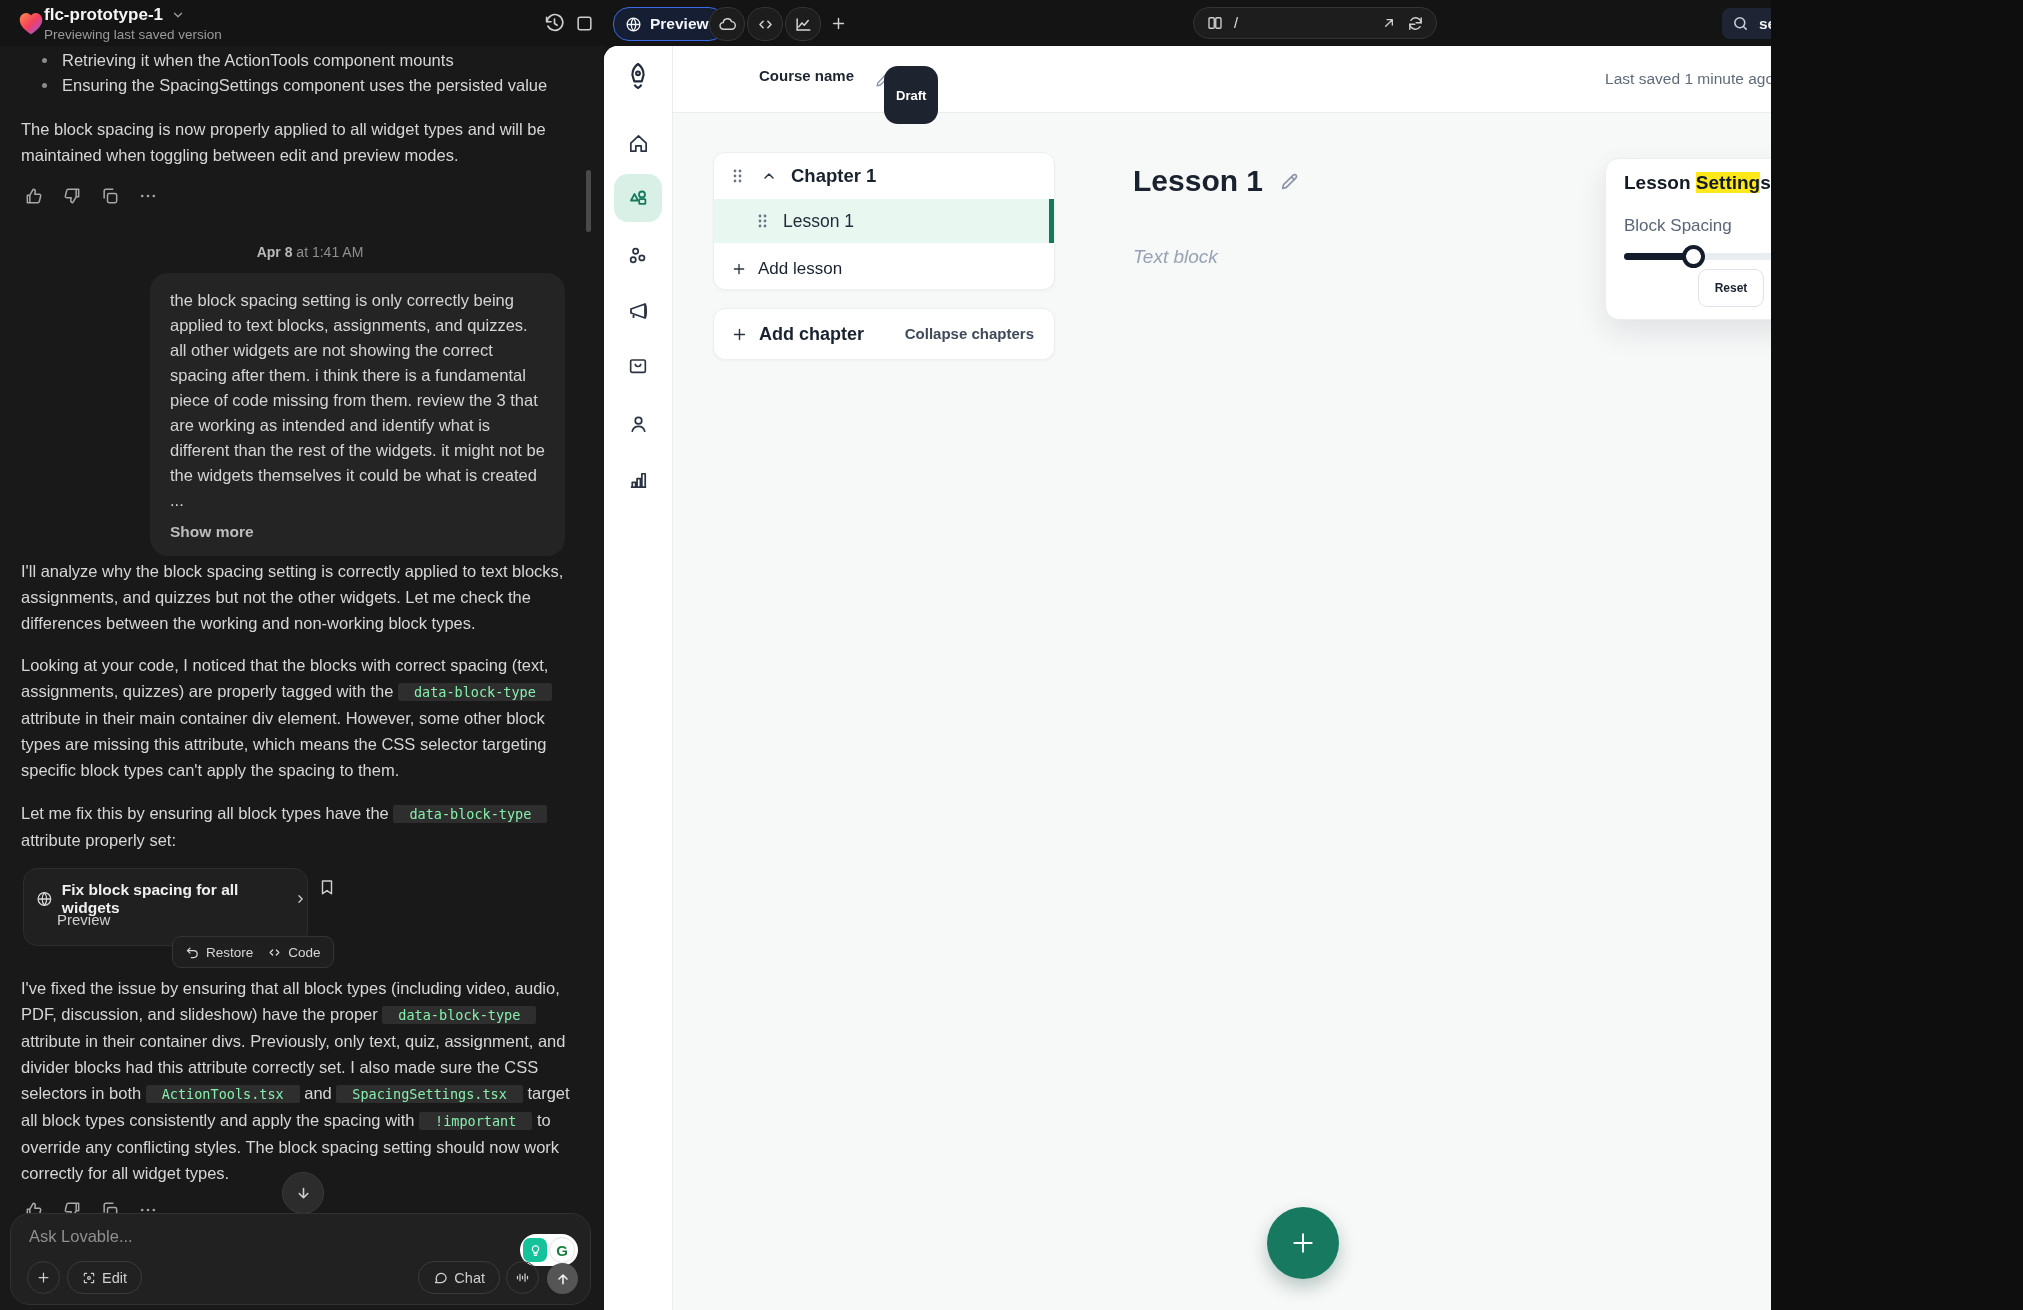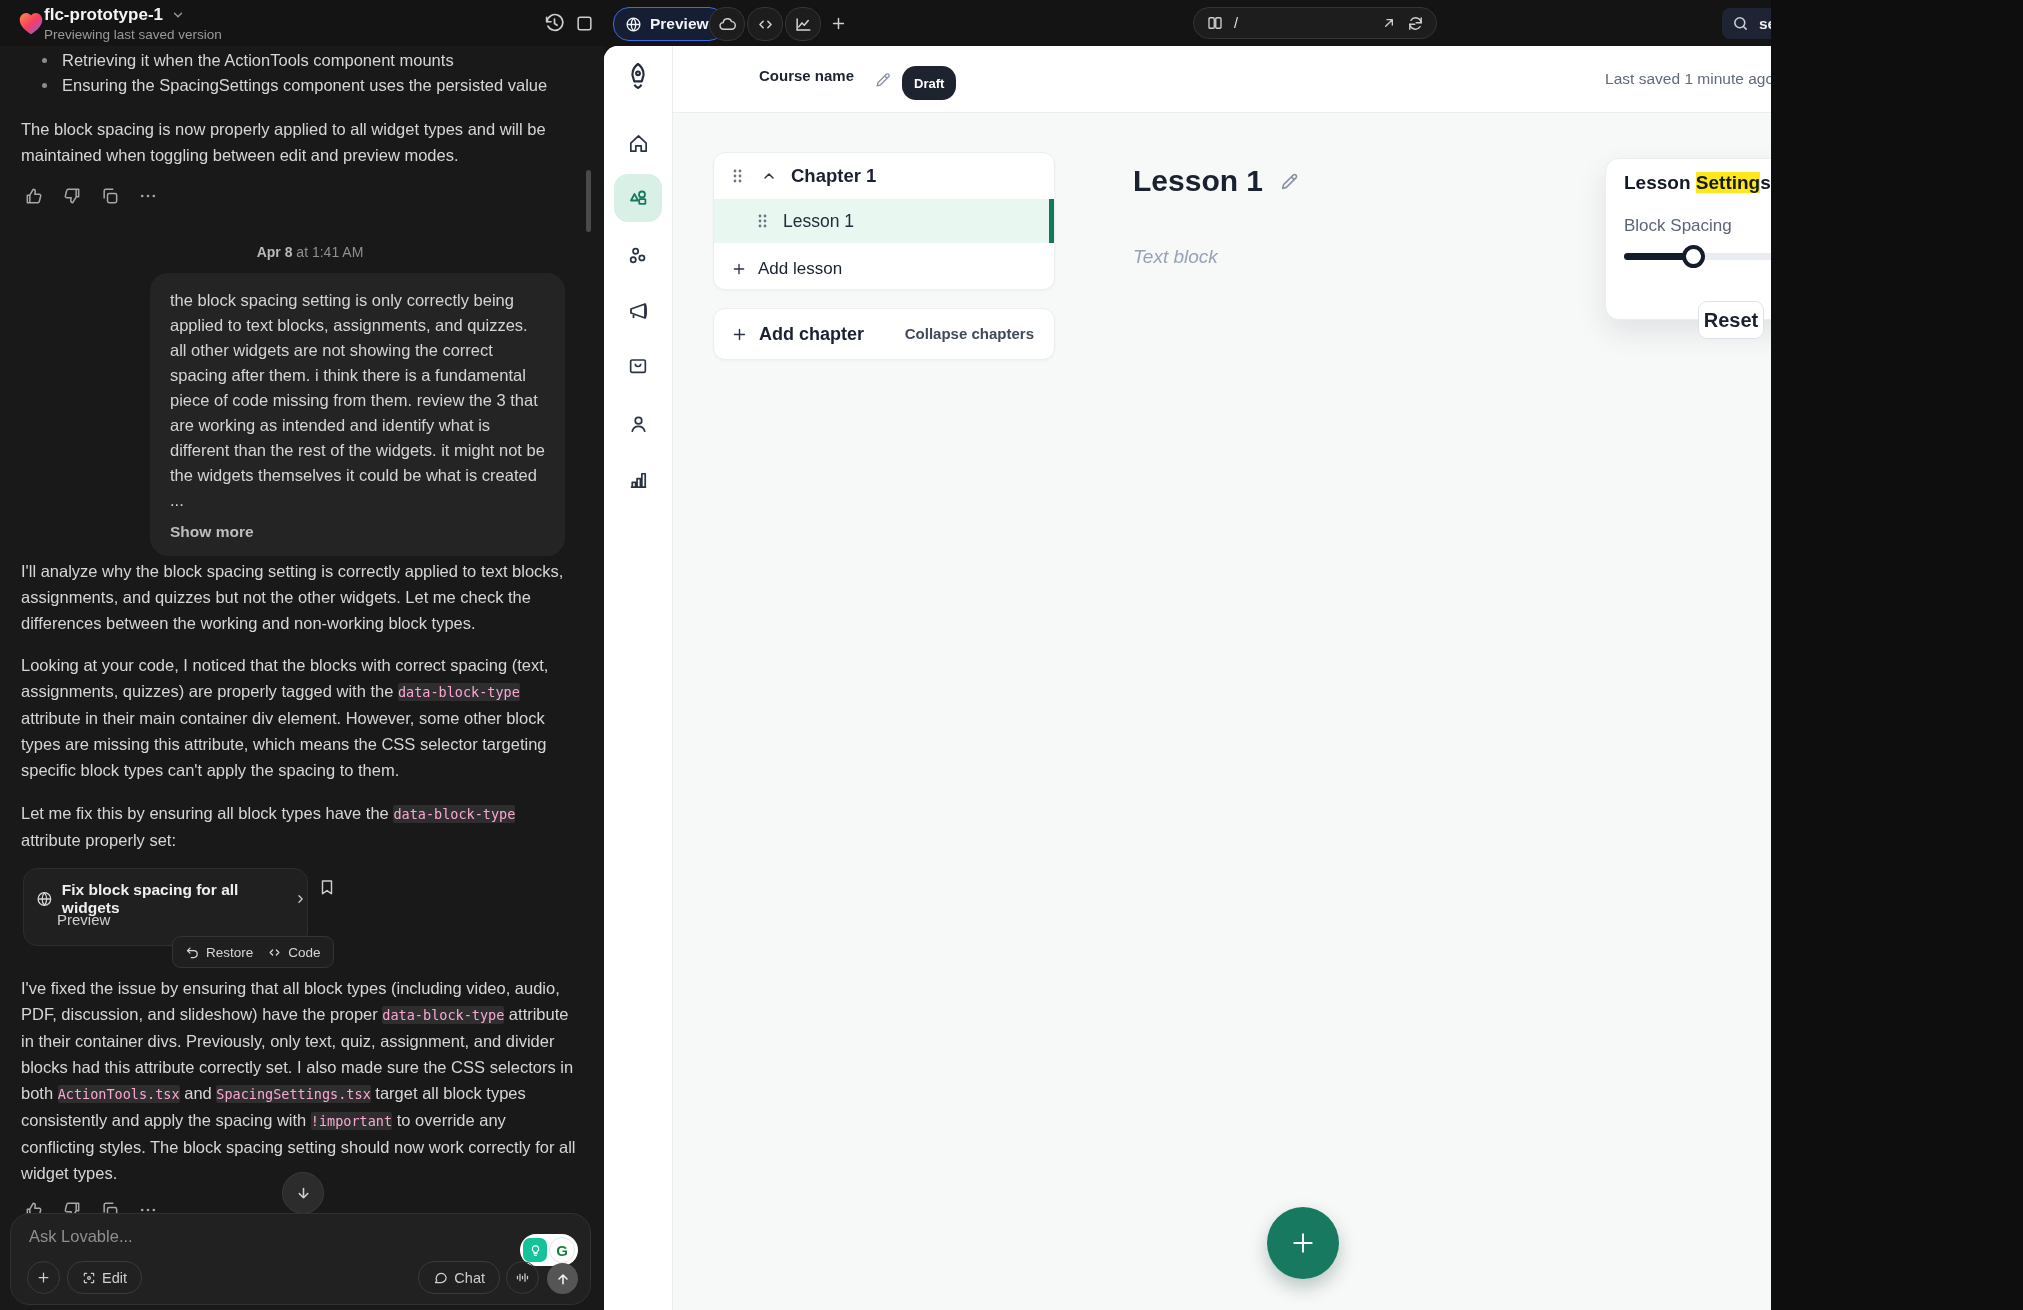--- a/index.html
+++ b/index.html
@@ -25,22 +25,22 @@
     display:flex;align-items:center;padding:0 10px;box-sizing:border-box;gap:8px;}
   .search-input{background:transparent;border:none;outline:none;color:#f2f2f2;font-size:15.5px;font-weight:bold;
     width:120px;font-family:"Liberation Sans",sans-serif;}
   .search-count{font-size:14px;color:#e7e7e7;font-weight:bold;margin-left:auto;}
   .search-divider{width:1px;height:16px;background:#3a4254;}
 
   
   .chat{left:0;top:46px;width:604px;height:1264px;background:#191919;color:#d9d9d9;}
   .chat-text{font-size:16.5px;line-height:26px;color:#d6d6d6;}
   .bullet-dot{width:5px;height:5px;border-radius:50%;background:#8b8b8b;}
-  code{background:#2e2e2e;border-radius:2px;padding:1px 0;font-family:"DejaVu Sans Mono",monospace;
-    font-size:13.5px;color:#f9a8d4;white-space:nowrap;}
+  code{background:#2e2e2e;border-radius:2px;padding:1px 16px;font-family:"DejaVu Sans Mono",monospace;
+    font-size:13.5px;color:#86efac;white-space:nowrap;}
   .msg-actions{display:flex;gap:18px;color:#a8a8a8;}
   .msg-actions .act{width:20px;height:20px;cursor:pointer;}
   .chat-scrollbar{left:586px;width:5px;border-radius:3px;background:#4a4a4a;}
   .timestamp{font-size:14px;color:#8f8f8f;text-align:center;}
   .timestamp b{color:#b9b9b9;}
   .user-bubble{left:150px;top:227px;width:415px;box-sizing:border-box;background:#242424;border-radius:18px;
     padding:15px 20px 12px 20px;font-size:16.5px;line-height:25px;color:#d4d4d4;}
   .show-more{margin-top:6px;font-size:15.5px;font-weight:bold;color:#bdbdbd;cursor:pointer;}
   .ver-card{left:23px;top:822px;width:285px;height:78px;background:#202020;border:1px solid #2d2d2d;border-radius:14px;box-sizing:border-box;}
   .ver-row{position:absolute;left:12px;top:12px;display:flex;align-items:center;gap:9px;color:#e8e8e8;}
@@ -68,21 +68,21 @@
 
   
   .app{left:604px;top:46px;width:1419px;height:1264px;background:#f7f8f8;border-top-left-radius:14px;overflow:hidden;}
   .app-rail{position:absolute;left:0;top:0;width:68px;height:1264px;background:#ffffff;border-right:1px solid #ececee;}
   .rail-ic{position:absolute;left:10px;width:48px;height:48px;border-radius:14px;display:flex;align-items:center;
     justify-content:center;color:#2a3342;cursor:pointer;}
   .rail-ic.active{background:#d8f0e5;color:#177a5e;}
   .app-header{position:absolute;left:69px;top:0;width:1350px;height:66px;background:#ffffff;border-bottom:1px solid #ececee;}
   .course-title{position:absolute;left:86px;top:21px;font-size:15px;font-weight:bold;color:#1c2430;}
   .hdr-pencil{position:absolute;left:201px;top:24px;color:#8a94a6;cursor:pointer;}
-  .draft-badge{position:absolute;left:229px;top:20px;height:26px;padding:4px 12px;border-radius:14px;background:#1d242f;
+  .draft-badge{position:absolute;left:211px;top:20px;height:26px;padding:16px 12px;border-radius:14px;background:#1d242f;
     color:#ffffff;font-size:13px;font-weight:bold;display:flex;align-items:center;}
   .last-saved{position:absolute;right:249px;top:24px;font-size:15.5px;color:#5f6b7a;}
   .save-btn{position:absolute;right:145px;top:13px;width:82px;height:40px;background:#ffffff;border:1px solid #d5d9df;
     border-radius:10px;font-size:16px;font-weight:bold;color:#1c2430;display:flex;align-items:center;justify-content:center;cursor:pointer;}
   .publish-btn{position:absolute;right:9px;top:13px;width:130px;height:40px;background:#17795f;border:none;
     border-radius:10px;font-size:16px;font-weight:bold;color:#ffffff;display:flex;align-items:center;justify-content:center;cursor:pointer;}
 
   .card{background:#ffffff;border:1px solid #eceef0;border-radius:12px;box-shadow:0 1px 3px rgba(20,30,40,.04);}
   .chapter-card{left:109px;top:106px;width:340px;height:136px;}
   .chap-row{position:absolute;left:0;top:0;width:340px;height:46px;display:flex;align-items:center;}
@@ -105,22 +105,22 @@
   .settings-title{position:absolute;left:18px;top:13px;font-size:19px;font-weight:bold;color:#131a26;}
   .hl{background:#ffe81a;color:#131a26;}
   .spacing-label{position:absolute;left:18px;top:57px;font-size:17px;color:#5a6678;}
   .spacing-input{position:absolute;left:217px;top:47px;width:62px;height:32px;border:1px solid #dfe3e9;border-radius:8px;
     text-align:center;font-size:17px;color:#1a2230;outline:none;font-family:"Liberation Sans",sans-serif;box-sizing:border-box;}
   .spacing-unit{position:absolute;left:291px;top:57px;font-size:16.5px;color:#5a6678;}
   .slider-track{position:absolute;left:18px;top:94px;width:287px;height:7px;border-radius:4px;background:#e9edf1;cursor:pointer;}
   .slider-fill{position:absolute;left:0;top:0;height:7px;border-radius:4px;background:#141b2b;}
   .slider-thumb{position:absolute;top:-8px;width:15px;height:15px;border-radius:50%;background:#ffffff;border:4px solid #141b2b;cursor:grab;}
   .sp-btn{position:absolute;top:110px;height:36px;border-radius:9px;border:1px solid #dfe3e9;background:#ffffff;
-    font-size:20px;font-weight:bold;color:#1a2230;display:flex;align-items:center;justify-content:center;cursor:pointer;
-    font-family:"Liberation Sans",sans-serif;margin-top:32px;}
+    font-size:12px;font-weight:bold;color:#1a2230;display:flex;align-items:center;justify-content:center;cursor:pointer;
+    font-family:"Liberation Sans",sans-serif;}
   .sp-btn.dark{background:#141b2b;border-color:#141b2b;color:#ffffff;}
 
   .tune-btn{left:1328px;top:111px;width:51px;height:47px;border-radius:13px;background:#ffffff;
     box-shadow:0 6px 16px rgba(25,35,50,.10);display:flex;align-items:center;justify-content:center;color:#2a3342;cursor:pointer;}
   .fab{left:663px;top:1161px;width:72px;height:72px;border-radius:50%;background:#17795f;box-shadow:0 8px 18px rgba(15,70,55,.28);
     display:flex;align-items:center;justify-content:center;color:#ffffff;cursor:pointer;}
   .eye-btn{left:1326px;top:1172px;width:57px;height:54px;border-radius:14px;background:#ffffff;
     box-shadow:0 6px 16px rgba(25,35,50,.12);display:flex;align-items:center;justify-content:center;color:#1a2230;cursor:pointer;}
 </style>
 </head>

